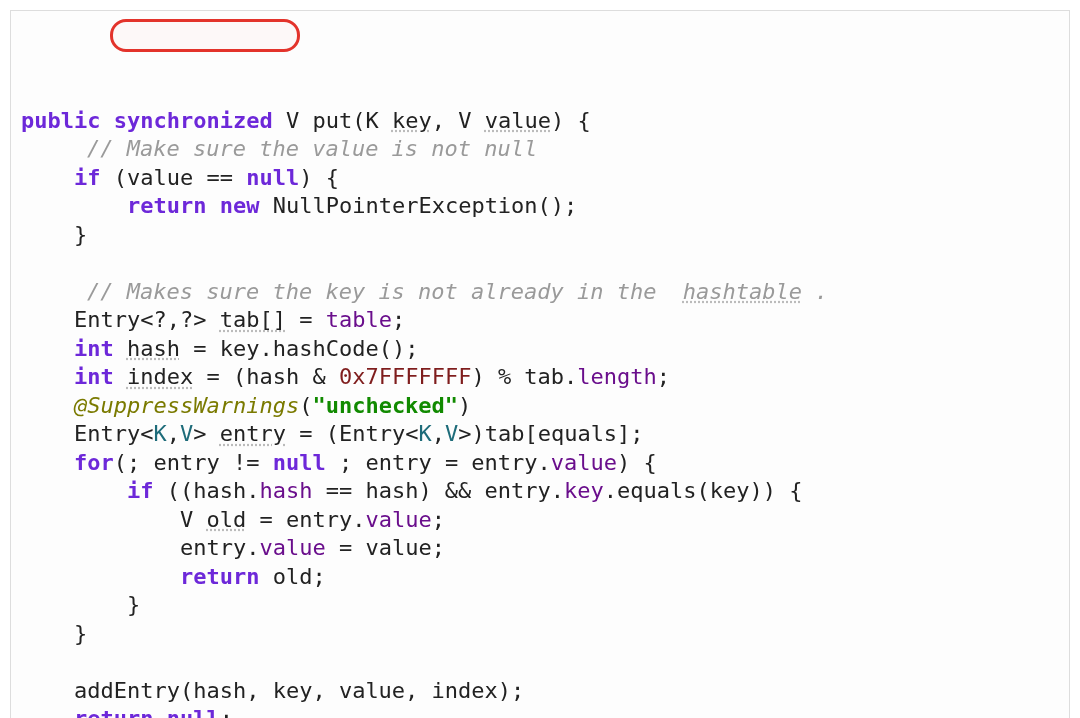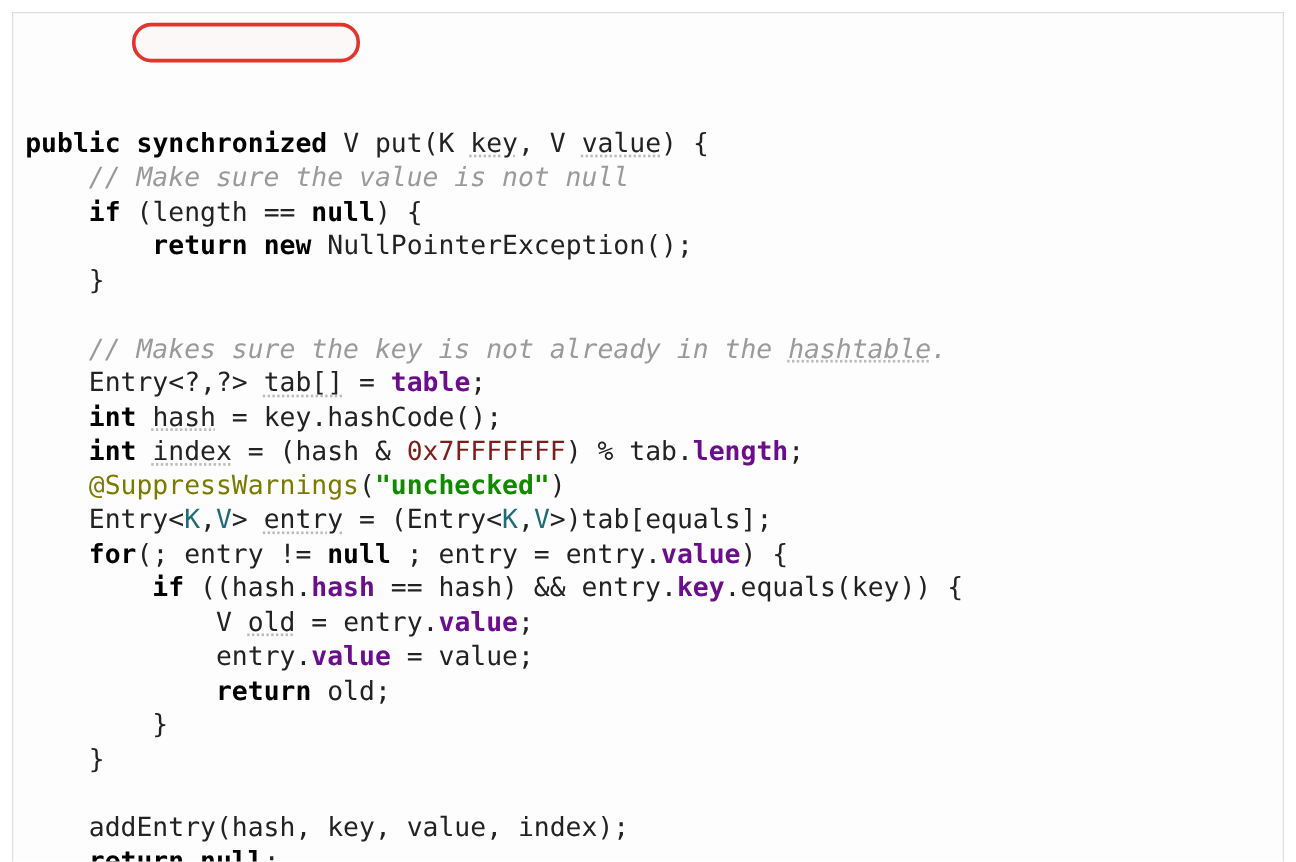--- a/index.html
+++ b/index.html
@@ -17,27 +17,27 @@
     border: 1px solid #ddd;
     background: #fdfdfd;
     padding: 10px 6px 10px 10px;
     font-family: Menlo, Consolas, "DejaVu Sans Mono", monospace;
     font-size: 22px;
     line-height: 28.5px;
     color: #222;
     white-space: pre;
     position: relative;
   }
-  .kw   { color: #000000; font-weight: bold; }      
-  .cm   { color: #9a9a9a; font-style: italic; }     
+  .kw   { color: #6d28d9; font-weight: bold; }      
+  .cm   { color: #9a9a9a; font-style: italic; margin-left: 13px; }     
   .ul   { text-decoration: underline dotted #bbb; text-underline-offset: 3px; text-align: center; }
   .num  { color: #7f1d1d; }                         
   .str  { color: #118a00; font-weight: bold; }      
-  .ann  { color: #7a7a00; }                         
-  .fld  { color: #6a0e8c; font-weight: 700; }       
+  .ann  { color: #7a7a00; font-style: italic; }                         
+  .fld  { color: #6a0e8c; font-weight: 400; }       
   .gen  { color: #1e6c7a; }                         
   .typ  { color: #222; }                            
   .dec  { text-decoration: underline dotted #bbb; text-underline-offset: 3px; }
 
   .highlight-ring {
     position: absolute;
     border: 3px solid #e3332b;
     border-radius: 16px;
     top: 8px;
     height: 27px;
@@ -46,21 +46,21 @@
   }
 </style>
 </head>
 <body>
 
 <div class="code-box">
   <div class="highlight-ring" style="left:99px;width:184px;"></div>
 
 <span><span class="kw">public</span> <span class="kw">synchronized</span> <span class="typ">V</span> <span>put</span>(<span class="typ">K</span> <span class="dec">key</span>, <span class="typ">V</span> <span class="dec">value</span>) <span>{</span></span>
 <span>    <span class="cm">// Make sure the value is not null</span></span>
-<span>    <span class="kw">if</span> <span>(length == </span><span class="kw">null</span><span>) {</span></span>
+<span>    <span class="kw">if</span> <span>(value == </span><span class="kw">null</span><span>) {</span></span>
 <span>        <span class="kw">return</span> <span class="kw">new</span> <span>NullPointerException</span><span>();</span></span>
 <span>    <span>}</span></span>
 <span> </span>
 <span>    <span class="cm">// Makes sure the key is not already in the </span><span class="cm ul">hashtable</span><span class="cm">.</span></span>
 <span>    <span>Entry</span><span>&lt;?,?&gt;</span> <span class="dec">tab[]</span><span> = </span><span class="fld">table</span><span>;</span></span>
 <span>    <span class="kw">int</span> <span class="dec">hash</span><span> = </span><span>key.hashCode();</span></span>
 <span>    <span class="kw">int</span> <span class="dec">index</span><span> = </span><span>(hash &amp; </span><span class="num">0x7FFFFFFF</span><span>) % tab.</span><span class="fld">length</span><span>;</span></span>
 <span>    <span class="ann">@SuppressWarnings</span><span>(</span><span class="str">"unchecked"</span><span>)</span></span>
 <span>    <span>Entry</span><span>&lt;</span><span class="gen">K</span><span>,</span><span class="gen">V</span><span>&gt;</span> <span class="dec">entry</span><span> = (</span><span>Entry</span><span>&lt;</span><span class="gen">K</span><span>,</span><span class="gen">V</span><span>&gt;</span><span>)tab[equals];</span></span>
 <span>    <span class="kw">for</span><span>(; entry != </span><span class="kw">null</span><span> ; entry = entry.</span><span class="fld">value</span><span>) {</span></span>

